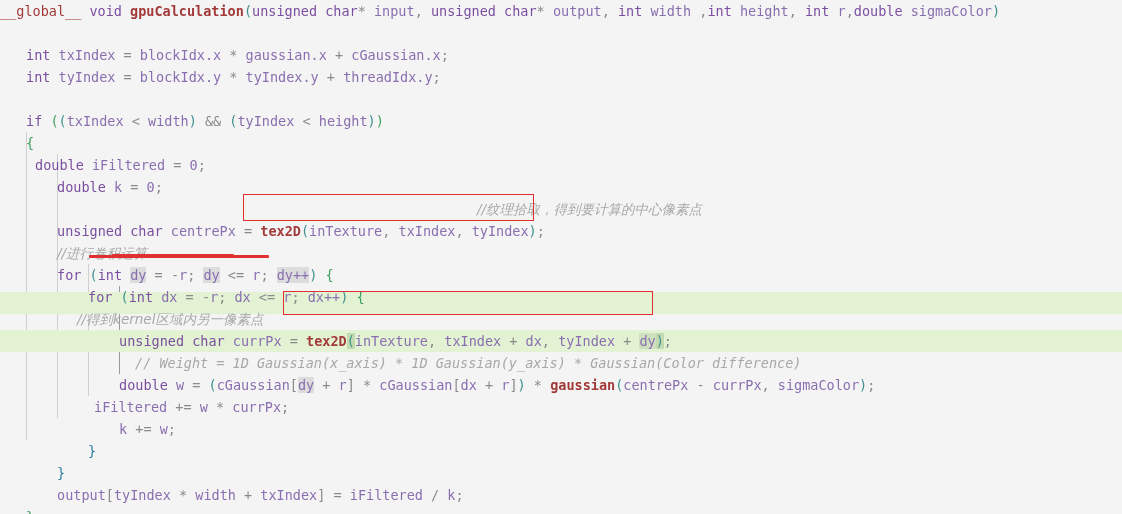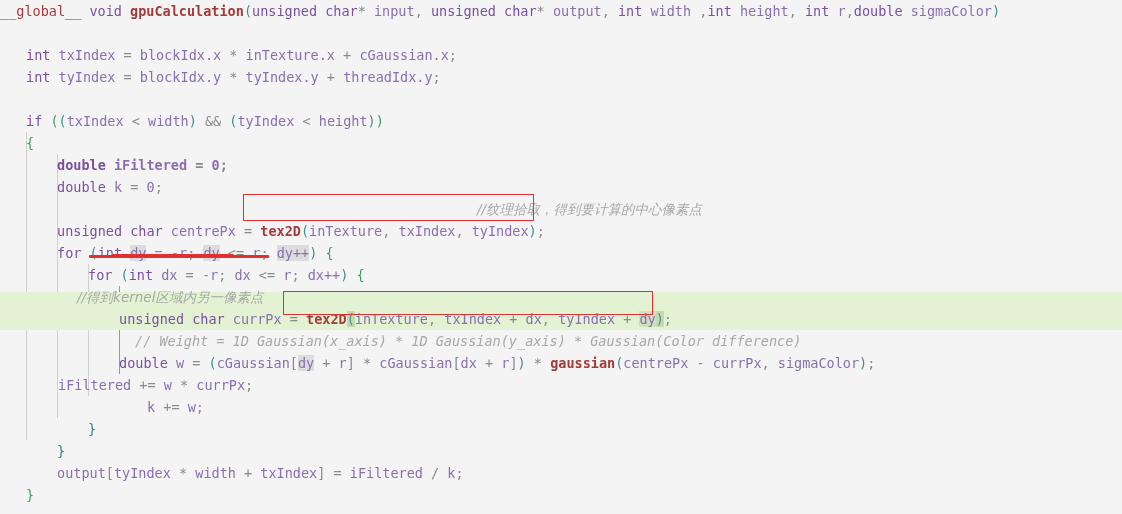--- a/index.html
+++ b/index.html
@@ -108,54 +108,55 @@
   </div>
 
   <div class="line-hl-band" style="top:292px;"></div>
 
   <div class="code">
 
     <div class="line" style="padding-left:0px;"><span class="glob">__global__</span> <span class="kw">void</span> <span class="fn">gpuCalculation</span><span class="paren">(</span><span class="kw">unsigned</span> <span class="kw">char</span><span class="op">*</span> <span class="id">input</span><span class="punc">,</span> <span class="kw">unsigned</span> <span class="kw">char</span><span class="op">*</span> <span class="id">output</span><span class="punc">,</span> <span class="kw">int</span> <span class="id">width</span> <span class="punc">,</span><span class="kw">int</span> <span class="id">height</span><span class="punc">,</span> <span class="kw">int</span> <span class="id">r</span><span class="punc">,</span><span class="kw">double</span> <span class="id">sigmaColor</span><span class="paren">)</span></div>
 
     <div class="line"> </div>
 
-    <div class="line"><span class="kw">int</span> <span class="id">txIndex</span> <span class="op">=</span> <span class="id">blockIdx.x</span> <span class="op">*</span> <span class="id">inTexture.x</span> <span class="op">+</span> <span class="id">cGaussian.x</span><span class="punc">;</span></div>
+    <div class="line"><span class="kw">int</span> <span class="id">txIndex</span> <span class="op">=</span> <span class="id">blockIdx.x</span> <span class="op">*</span> <span class="id">gaussian.x</span> <span class="op">+</span> <span class="id">cGaussian.x</span><span class="punc">;</span></div>
 
     <div class="line"><span class="kw">int</span> <span class="id">tyIndex</span> <span class="op">=</span> <span class="id">blockIdx.y</span> <span class="op">*</span> <span class="id">tyIndex.y</span> <span class="op">+</span> <span class="id">threadIdx.y</span><span class="punc">;</span></div>
 
     <div class="line"> </div>
 
     <div class="line"><span class="kw">if</span> <span class="paren-g" style="color:#3f9f5f">(</span><span class="paren">(</span><span class="id">txIndex</span> <span class="op">&lt;</span> <span class="id">width</span><span class="paren">)</span> <span class="op">&amp;&amp;</span> <span class="paren">(</span><span class="id">tyIndex</span> <span class="op">&lt;</span> <span class="id">height</span><span class="paren">)</span><span style="color:#3f9f5f">)</span></div>
 
     <div class="line"><span class="brace-g">{</span></div>
 
-    <div class="line" style="padding-left:57px;font-weight:bold;"><span class="kw">double</span> <span class="id">iFiltered</span> <span class="op">=</span> <span class="num">0</span><span class="punc">;</span></div>
+    <div class="line" style="padding-left:35px;"><span class="kw">double</span> <span class="id">iFiltered</span> <span class="op">=</span> <span class="num">0</span><span class="punc">;</span></div>
 
     <div class="line" style="padding-left:57px;"><span class="kw">double</span> <span class="id">k</span> <span class="op">=</span> <span class="num">0</span><span class="punc">;</span></div>
 
     <div class="line" style="padding-left:57px;text-align:center;"><span class="cmt-cn">//纹理拾取，得到要计算的中心像素点</span></div>
 
     <div class="line" style="padding-left:57px;"><span class="kw">unsigned</span> <span class="kw">char</span> <span class="id">centrePx</span> <span class="op">=</span> <span class="fn">tex2D</span><span class="paren">(</span><span class="id">inTexture</span><span class="punc">,</span> <span class="id">txIndex</span><span class="punc">,</span> <span class="id">tyIndex</span><span class="paren">)</span><span class="punc">;</span></div>
 
+    <div class="line" style="padding-left:57px;"><span class="cmt-cn">//进行卷积运算</span></div>
 
     <div class="line" style="padding-left:57px;"><span class="kw">for</span> <span class="paren">(</span><span class="kw">int</span> <span class="id occ">dy</span> <span class="op">=</span> <span class="op">-</span><span class="id">r</span><span class="punc">;</span> <span class="id occ">dy</span> <span class="op">&lt;=</span> <span class="id">r</span><span class="punc">;</span> <span class="id occ">dy++</span><span class="paren">)</span> <span class="brace-g">{</span></div>
 
     <div class="line" style="padding-left:88px;"><span class="kw">for</span> <span class="paren">(</span><span class="kw">int</span> <span class="id">dx</span> <span class="op">=</span> <span class="op">-</span><span class="id">r</span><span class="punc">;</span> <span class="id">dx</span> <span class="op">&lt;=</span> <span class="id">r</span><span class="punc">;</span> <span class="id">dx++</span><span class="paren">)</span> <span class="brace-g">{</span></div>
 
     <div class="line" style="padding-left:77px;"><span class="cmt-cn">//得到kernel区域内另一像素点</span></div>
 
     <div class="line current" style="padding-left:119px;"><span class="kw">unsigned</span> <span class="kw">char</span> <span class="id">currPx</span> <span class="op">=</span> <span class="fn">tex2D</span><span class="paren mbrk">(</span><span class="id">inTexture</span><span class="punc">,</span> <span class="id">txIndex</span> <span class="op">+</span> <span class="id">dx</span><span class="punc">,</span> <span class="id">tyIndex</span> <span class="op">+</span> <span class="id occ">dy</span><span class="paren mbrk">)</span><span class="punc">;</span></div>
 
     <div class="line" style="padding-left:119px;"><span class="cmt">// Weight = 1D Gaussian(x_axis) * 1D Gaussian(y_axis) * Gaussian(Color difference)</span></div>
 
     <div class="line" style="padding-left:119px;"><span class="kw">double</span> <span class="id">w</span> <span class="op">=</span> <span class="paren">(</span><span class="id">cGaussian</span><span class="punc">[</span><span class="id occ">dy</span> <span class="op">+</span> <span class="id">r</span><span class="punc">]</span> <span class="op">*</span> <span class="id">cGaussian</span><span class="punc">[</span><span class="id">dx</span> <span class="op">+</span> <span class="id">r</span><span class="punc">]</span><span class="paren">)</span> <span class="op">*</span> <span class="fn">gaussian</span><span class="paren">(</span><span class="id">centrePx</span> <span class="op">-</span> <span class="id">currPx</span><span class="punc">,</span> <span class="id">sigmaColor</span><span class="paren">)</span><span class="punc">;</span></div>
 
-    <div class="line" style="padding-left:58px;"><span class="id">iFiltered</span> <span class="op">+=</span> <span class="id">w</span> <span class="op">*</span> <span class="id">currPx</span><span class="punc">;</span></div>
+    <div class="line" style="padding-left:58px;margin-left:36px;"><span class="id">iFiltered</span> <span class="op">+=</span> <span class="id">w</span> <span class="op">*</span> <span class="id">currPx</span><span class="punc">;</span></div>
 
-    <div class="line" style="padding-left:119px;margin-left:28px;"><span class="id">k</span> <span class="op">+=</span> <span class="id">w</span><span class="punc">;</span></div>
+    <div class="line" style="padding-left:119px;"><span class="id">k</span> <span class="op">+=</span> <span class="id">w</span><span class="punc">;</span></div>
 
     <div class="line" style="padding-left:88px;"><span class="brace">}</span></div>
 
     <div class="line" style="padding-left:57px;"><span class="brace">}</span></div>
 
     <div class="line" style="padding-left:57px;"><span class="id">output</span><span class="punc">[</span><span class="id">tyIndex</span> <span class="op">*</span> <span class="id">width</span> <span class="op">+</span> <span class="id">txIndex</span><span class="punc">]</span> <span class="op">=</span> <span class="id">iFiltered</span> <span class="op">/</span> <span class="id">k</span><span class="punc">;</span></div>
 
     <div class="line" style="padding-left:26px;"><span class="brace-g">}</span></div>
 
   </div>

